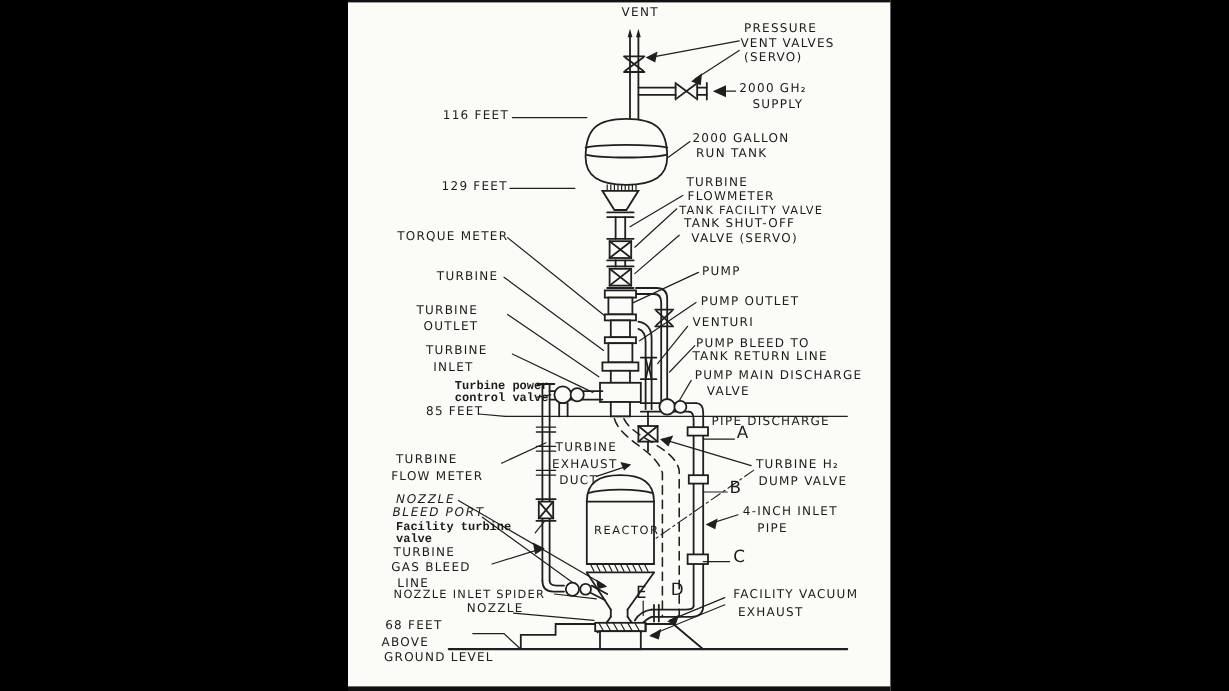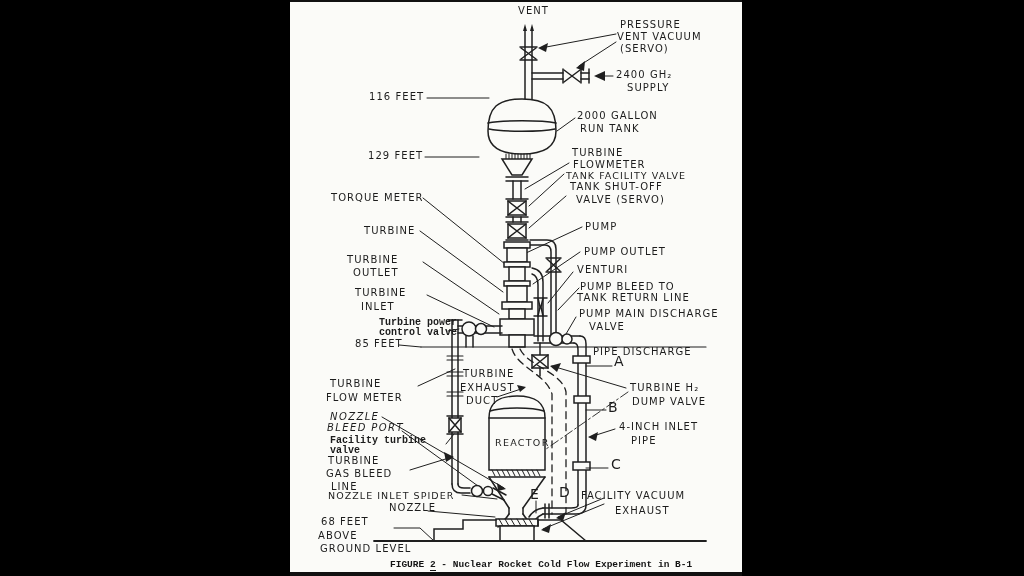--- a/index.html
+++ b/index.html
@@ -228,23 +228,23 @@
       <path d="M434,541 L434,529 L463,529 L463,520 L496,520"></path>
       <path d="M538,520 L561,520 L586,541"></path>
       <line x1="538" y1="520" x2="538" y2="526"></line>
       <line x1="536" y1="501" x2="536" y2="513" stroke-width="1"></line>
       <line x1="374" y1="541" x2="706" y2="541" stroke-width="1.8"></line>
     </g>
   </svg>
 
   <div class="lbl" style="left:518px;top:5px">VENT</div>
   <div class="lbl" style="left:620px;top:19px">PRESSURE</div>
-  <div class="lbl" style="left:617px;top:31px">VENT VACUUM</div>
+  <div class="lbl" style="left:617px;top:31px">VENT VALVES</div>
   <div class="lbl" style="left:620px;top:43px">(SERVO)</div>
-  <div class="lbl" style="left:616px;top:69px">2400 GH₂</div>
+  <div class="lbl" style="left:616px;top:69px">2000 GH₂</div>
   <div class="lbl" style="left:627px;top:82px">SUPPLY</div>
   <div class="lbl" style="left:369px;top:91px">116 FEET</div>
   <div class="lbl" style="left:577px;top:110px">2000 GALLON</div>
   <div class="lbl" style="left:580px;top:123px">RUN TANK</div>
   <div class="lbl" style="left:368px;top:150px">129 FEET</div>
   <div class="lbl" style="left:572px;top:147px">TURBINE</div>
   <div class="lbl" style="left:573px;top:159px">FLOWMETER</div>
   <div class="lbl small" style="left:566px;top:170px">TANK FACILITY VALVE</div>
   <div class="lbl" style="left:570px;top:181px">TANK SHUT-OFF</div>
   <div class="lbl" style="left:576px;top:194px">VALVE (SERVO)</div>
@@ -282,23 +282,22 @@
   <div class="lbl mono" style="left:330px;top:445px">valve</div>
   <div class="lbl" style="left:328px;top:455px">TURBINE</div>
   <div class="lbl" style="left:326px;top:468px">GAS BLEED</div>
   <div class="lbl" style="left:331px;top:481px">LINE</div>
   <div class="lbl station" style="left:611px;top:459px">C</div>
   <div class="lbl small" style="left:328px;top:490px">NOZZLE INLET SPIDER</div>
   <div class="lbl" style="left:389px;top:502px">NOZZLE</div>
   <div class="lbl small" style="left:495px;top:437px;letter-spacing:1.3px">REACTOR</div>
   <div class="lbl station" style="left:530px;top:489px">E</div>
   <div class="lbl station" style="left:559px;top:487px">D</div>
-  <div class="lbl" style="left:581px;top:490px">FACILITY VACUUM</div>
+  <div class="lbl" style="left:611px;top:490px">FACILITY VACUUM</div>
   <div class="lbl" style="left:615px;top:505px">EXHAUST</div>
   <div class="lbl" style="left:321px;top:516px">68 FEET</div>
   <div class="lbl" style="left:318px;top:530px">ABOVE</div>
   <div class="lbl" style="left:320px;top:543px">GROUND LEVEL</div>
 
-  <div id="caption"><span>FIGURE </span><span class="num">2</span><span> - Nuclear Rocket Cold Flow Experiment in B-1</span></div>
 
   <div id="edge-top"></div>
   <div id="edge-bottom"></div>
 </div>
 
 </body></html>

